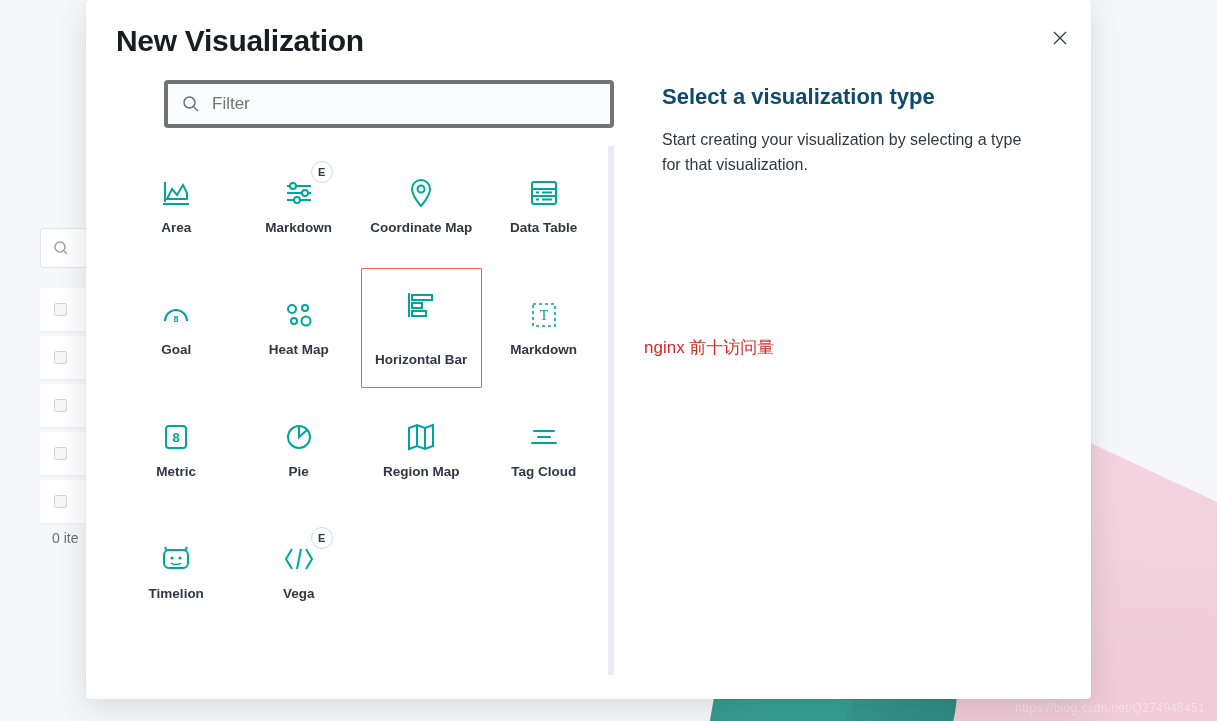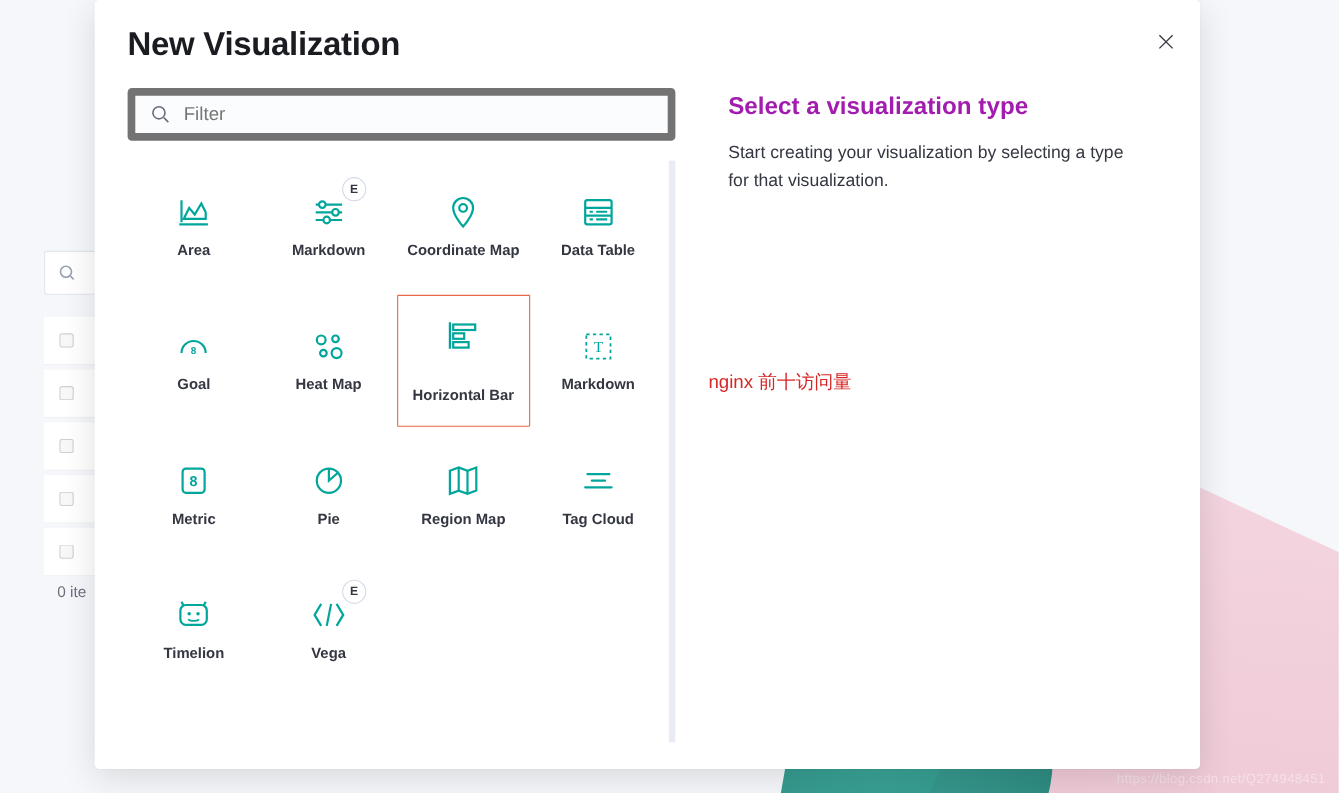--- a/index.html
+++ b/index.html
@@ -103,28 +103,29 @@
 .modal-body {
   display: flex;
   gap: 48px;
   flex: 1;
   min-height: 0;
 }
 
 
 .left-col { width: 498px; display: flex; flex-direction: column; min-height: 0; }
 .filter-box {
-  border: 7px solid #737373;
+  border: 4px solid #737373;
   border-radius: 4px;
   height: 48px;
   display: flex;
   align-items: center;
   padding: 0 14px;
   background: #fbfcfd;
   margin-bottom: 18px;
+  margin-left: 48px;
 }
 .filter-box svg { flex-shrink: 0; }
 .filter-input {
   border: none;
   outline: none;
   background: transparent;
   font-size: 17px;
   color: #69707d;
   margin-left: 12px;
   width: 100%;
@@ -184,21 +185,21 @@
   font-weight: 700;
   display: flex; align-items: center; justify-content: center;
   color: #343741;
 }
 
 
 .right-col { flex: 1; padding-top: 4px; }
 .right-title {
   font-size: 22px;
   font-weight: 700;
-  color: #a21caf;
+  color: #0c4a6e;
   margin-bottom: 18px;
 }
 .right-desc {
   font-size: 16px;
   color: #343741;
   line-height: 1.55;
   max-width: 380px;
 }
 .annotation {
   color: #d62727;

